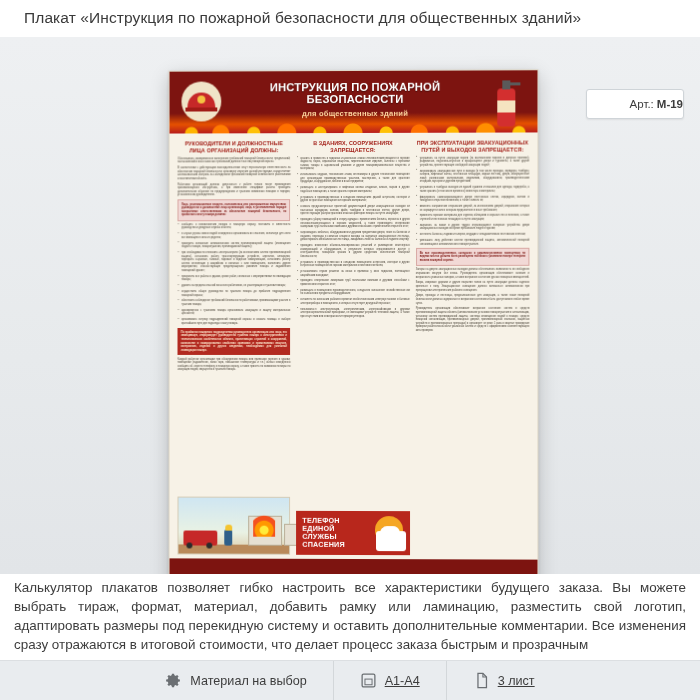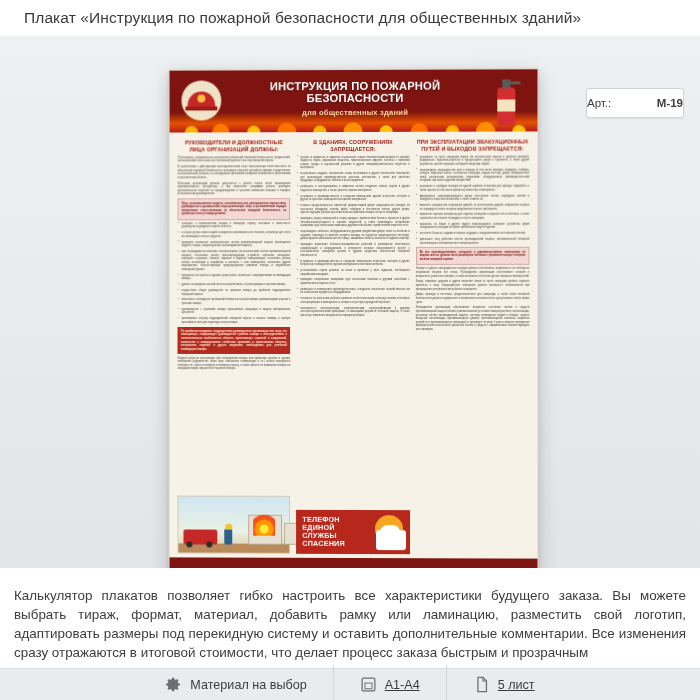--- a/index.html
+++ b/index.html
@@ -42,21 +42,21 @@
   
   .art-badge {
     position: absolute;
     right: 16px; top: 52px;
     width: 98px; height: 30px;
     background: #ffffff;
     border: 1px solid #cfd4d8;
     border-radius: 3px;
     display: flex;
     align-items: center;
-    justify-content: space-between;
+    justify-content: flex-end;
     font-size: 11.5px;
     color: #3d3d3d;
     box-shadow: 0 1px 2px rgba(0,0,0,0.07);
   }
   .art-badge b { margin-left: 3px; }
 
   
   .poster {
     position: absolute;
     left: 168px; top: 33px;
@@ -254,31 +254,31 @@
     align-items: center;
     justify-content: space-around;
     padding: 0 8px;
     color: #ffd9a0;
     font-size: 4.6px;
     gap: 4px;
   }
 
   
   .desc {
-    padding: 18px 14px 6px 14px;
+    padding: 4px 14px 6px 14px;
     font-size: 13.4px;
     line-height: 1.42;
     color: #3d3d3d;
     text-align: justify;
   }
 
   
   .options-bar {
     margin-top: auto;
-    height: 32px;
+    height: 40px;
     background: #e9ecef;
     display: flex;
     align-items: center;
     justify-content: center;
     gap: 0;
     border-top: 1px solid #dcdfe2;
     text-align: right;
   }
   .opt {
     display: flex;
@@ -444,17 +444,17 @@
         <rect x="7" y="10" width="10" height="8" fill="none" stroke="#6b6f73" stroke-width="1.4"></rect>
       </svg>
       <span>А1-А4</span>
     </div>
 
     <div class="opt">
       <svg width="17" height="17" viewBox="0 0 24 24">
         <path d="M7 2h7l5 5v15H7z" fill="none" stroke="#6b6f73" stroke-width="1.8"></path>
         <path d="M14 2v5h5" fill="none" stroke="#6b6f73" stroke-width="1.6"></path>
       </svg>
-      <span>5 лист</span>
+      <span>3 лист</span>
     </div>
 
   </div>
 </div>
 
 </body></html>

